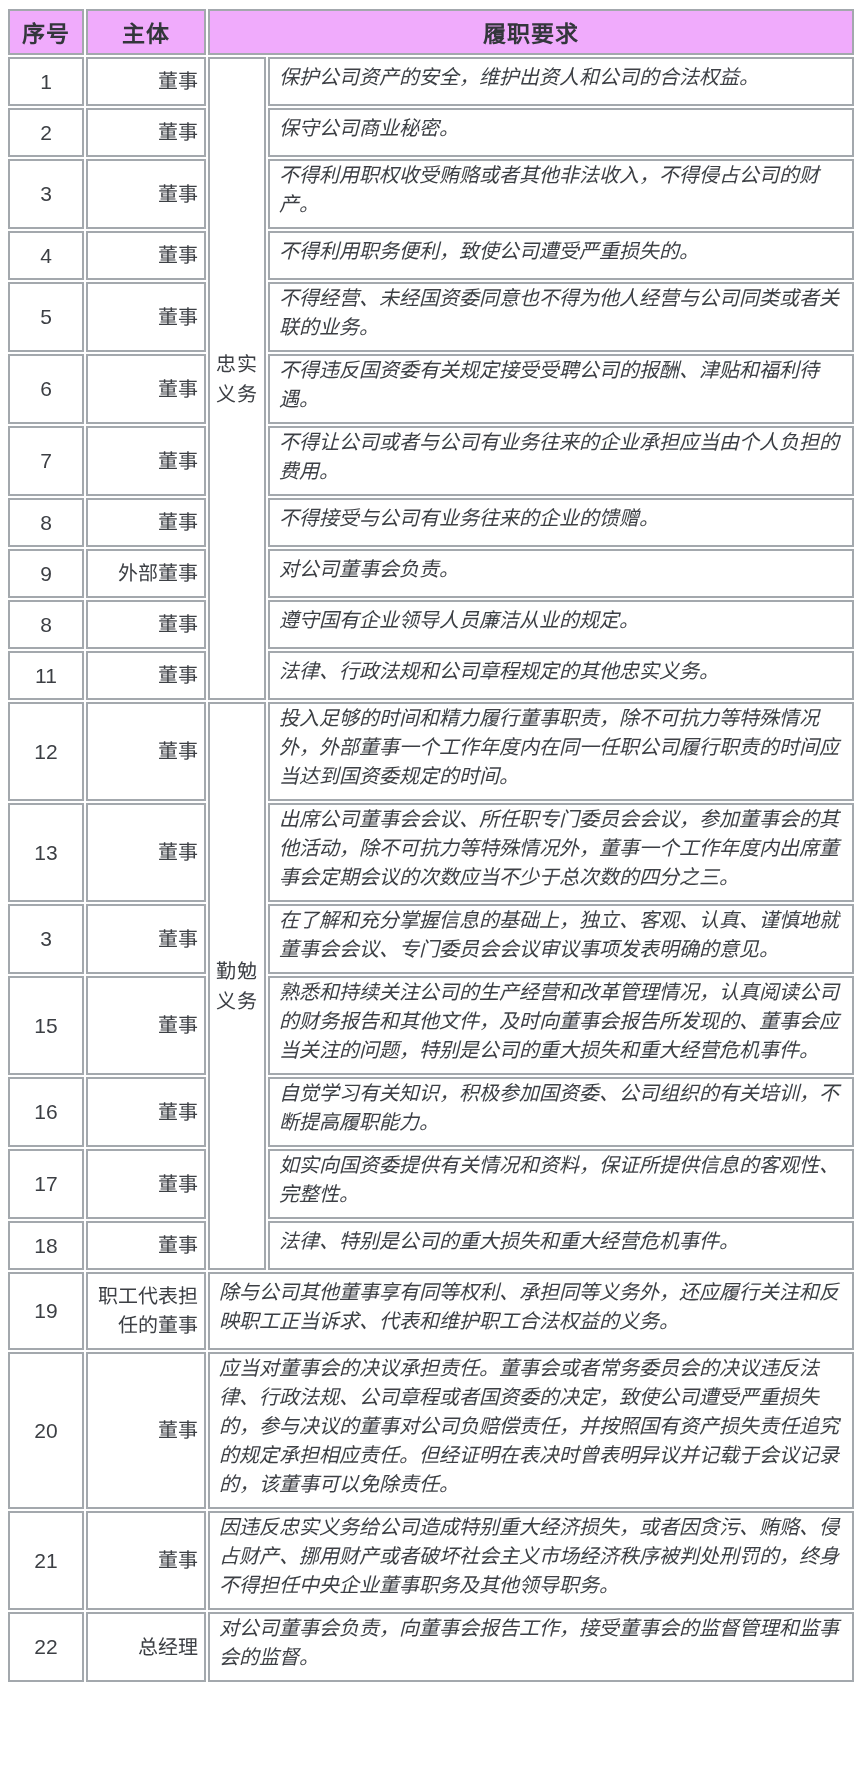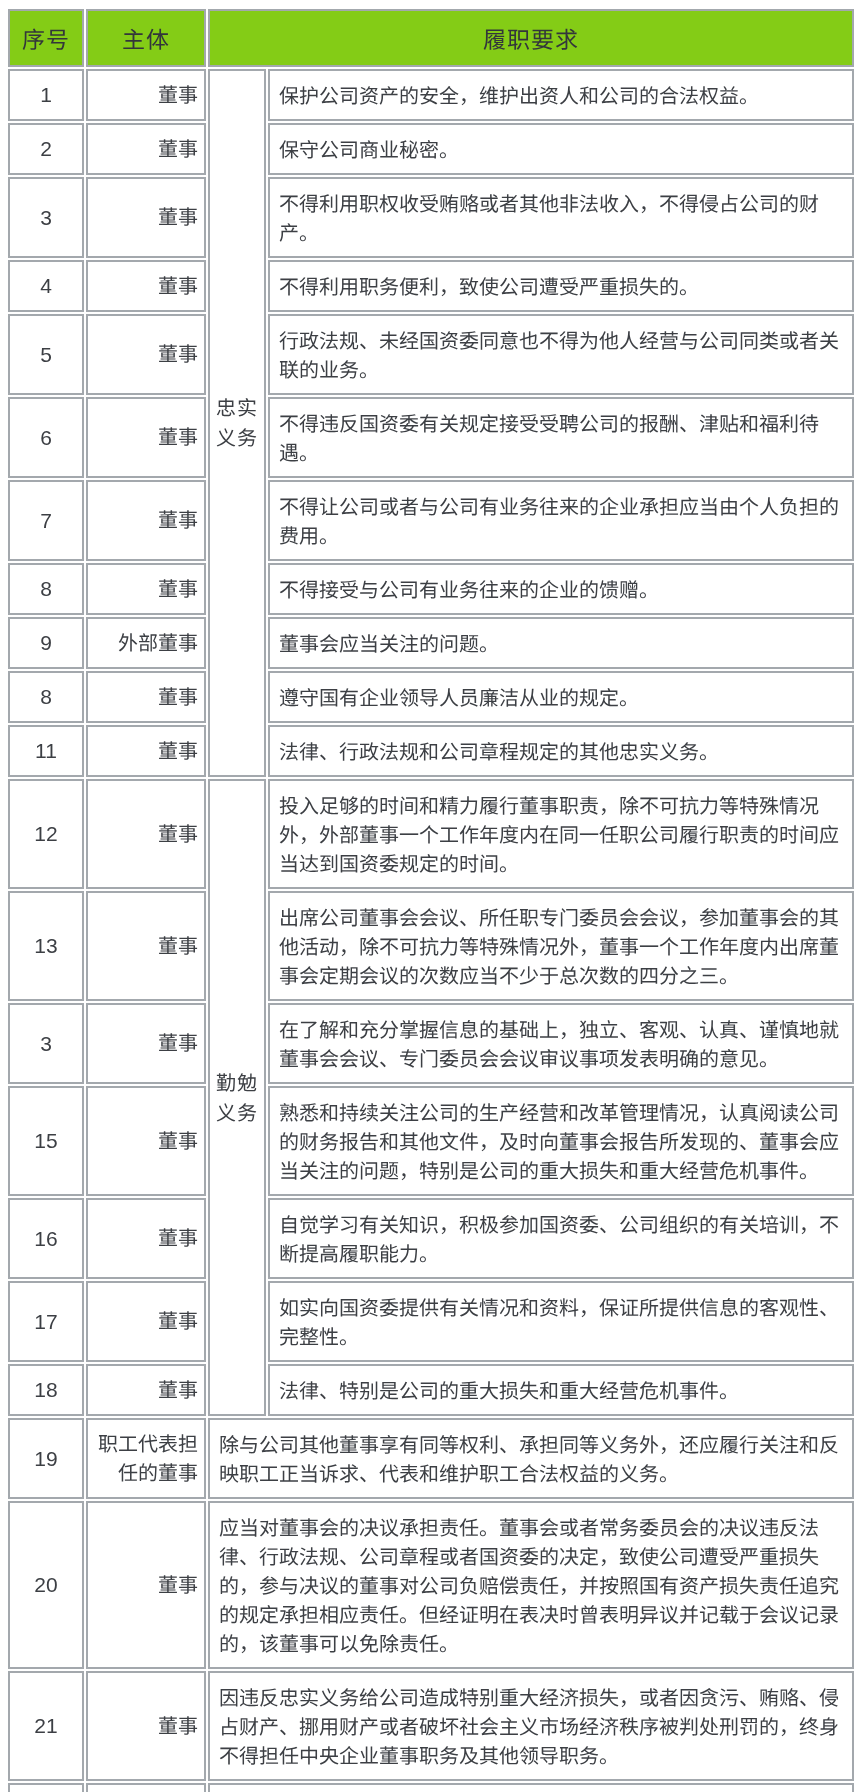--- a/index.html
+++ b/index.html
@@ -28,26 +28,26 @@
   col.c-subj  { width: 120px; }
   col.c-duty  { width: 58px;  }
   col.c-req   { width: auto;  }
   th, td {
     border: 2px solid #a3a8ad;
     box-sizing: border-box;
     vertical-align: middle;
     word-break: break-all;
   }
   thead th {
-    background: #84cc16;
+    background: #f0abfc;
     font-size: 23px;
-    font-weight: normal;
+    font-weight: bold;
     color: #33363b;
     text-align: center;
-    padding: 10px 4px;
+    padding: 4px 4px;
     letter-spacing: 1px;
   }
   td.num {
     text-align: center;
     font-size: 21px;
     padding: 8px 2px;
   }
   td.subject {
     text-align: right;
     font-size: 20px;
@@ -58,21 +58,22 @@
     text-align: center;
     font-size: 20px;
     line-height: 30px;
     padding: 4px 6px;
     letter-spacing: 1px;
   }
   td.req {
     text-align: left;
     font-size: 20px;
     line-height: 29px;
-    padding: 11px 10px 8px 9px;
+    padding: 0 10px 8px 9px;
+    font-style: italic;
   }
 </style>
 </head>
 <body>
 
 <div class="page">
   <table class="duty-table">
     <colgroup>
       <col class="c-num">
       <col class="c-subj">
@@ -104,41 +105,41 @@
           <td class="req">不得利用职权收受贿赂或者其他非法收入，不得侵占公司的财产。</td>
         </tr>
         <tr>
           <td class="num">4</td>
           <td class="subject">董事</td>
           <td class="req">不得利用职务便利，致使公司遭受严重损失的。</td>
         </tr>
         <tr>
           <td class="num">5</td>
           <td class="subject">董事</td>
-          <td class="req">行政法规、未经国资委同意也不得为他人经营与公司同类或者关联的业务。</td>
+          <td class="req">不得经营、未经国资委同意也不得为他人经营与公司同类或者关联的业务。</td>
         </tr>
         <tr>
           <td class="num">6</td>
           <td class="subject">董事</td>
           <td class="req">不得违反国资委有关规定接受受聘公司的报酬、津贴和福利待遇。</td>
         </tr>
         <tr>
           <td class="num">7</td>
           <td class="subject">董事</td>
           <td class="req">不得让公司或者与公司有业务往来的企业承担应当由个人负担的费用。</td>
         </tr>
         <tr>
           <td class="num">8</td>
           <td class="subject">董事</td>
           <td class="req">不得接受与公司有业务往来的企业的馈赠。</td>
         </tr>
         <tr>
           <td class="num">9</td>
           <td class="subject">外部董事</td>
-          <td class="req">董事会应当关注的问题。</td>
+          <td class="req">对公司董事会负责。</td>
         </tr>
         <tr>
           <td class="num">8</td>
           <td class="subject">董事</td>
           <td class="req">遵守国有企业领导人员廉洁从业的规定。</td>
         </tr>
         <tr>
           <td class="num">11</td>
           <td class="subject">董事</td>
           <td class="req">法律、行政法规和公司章程规定的其他忠实义务。</td>

